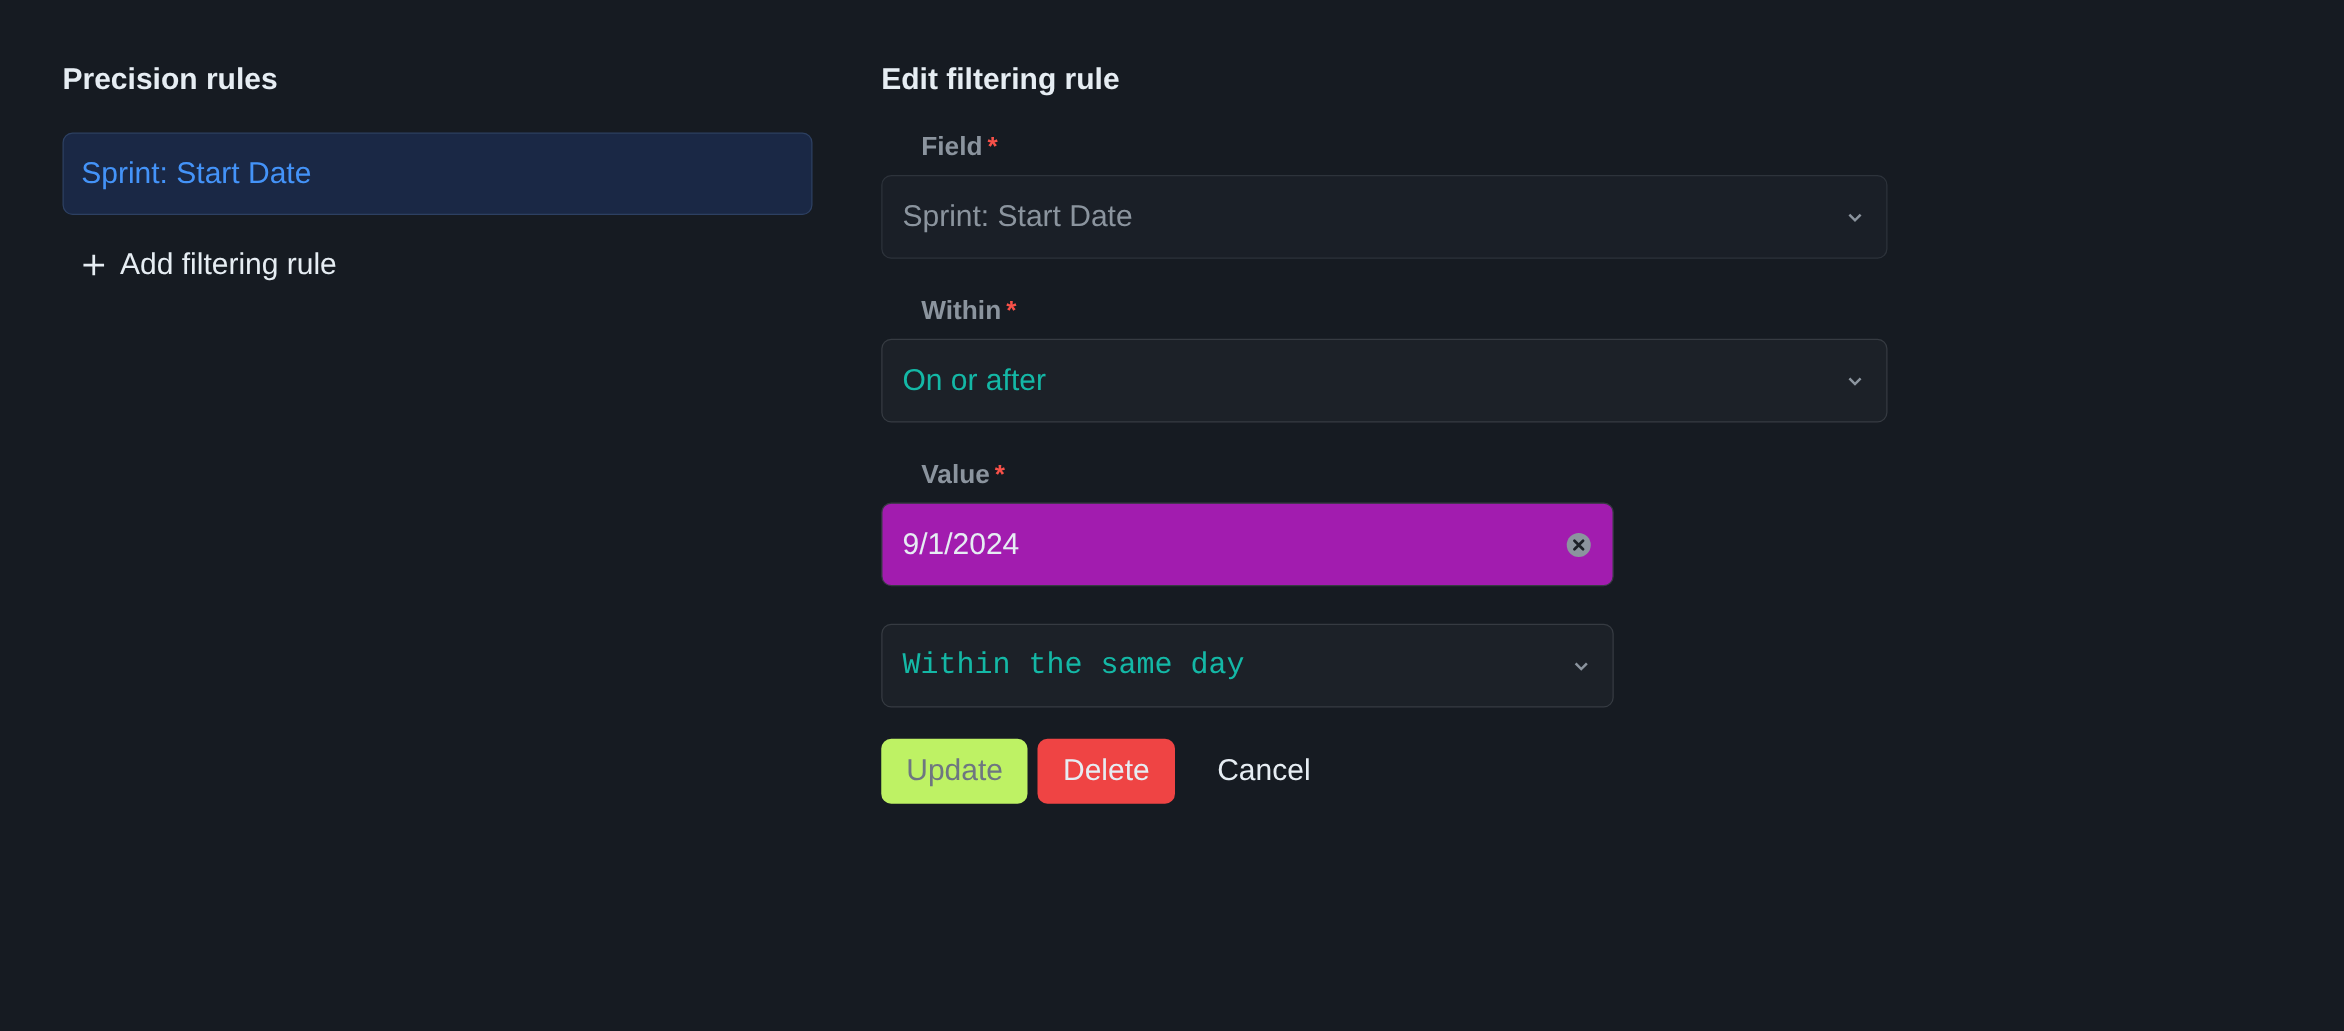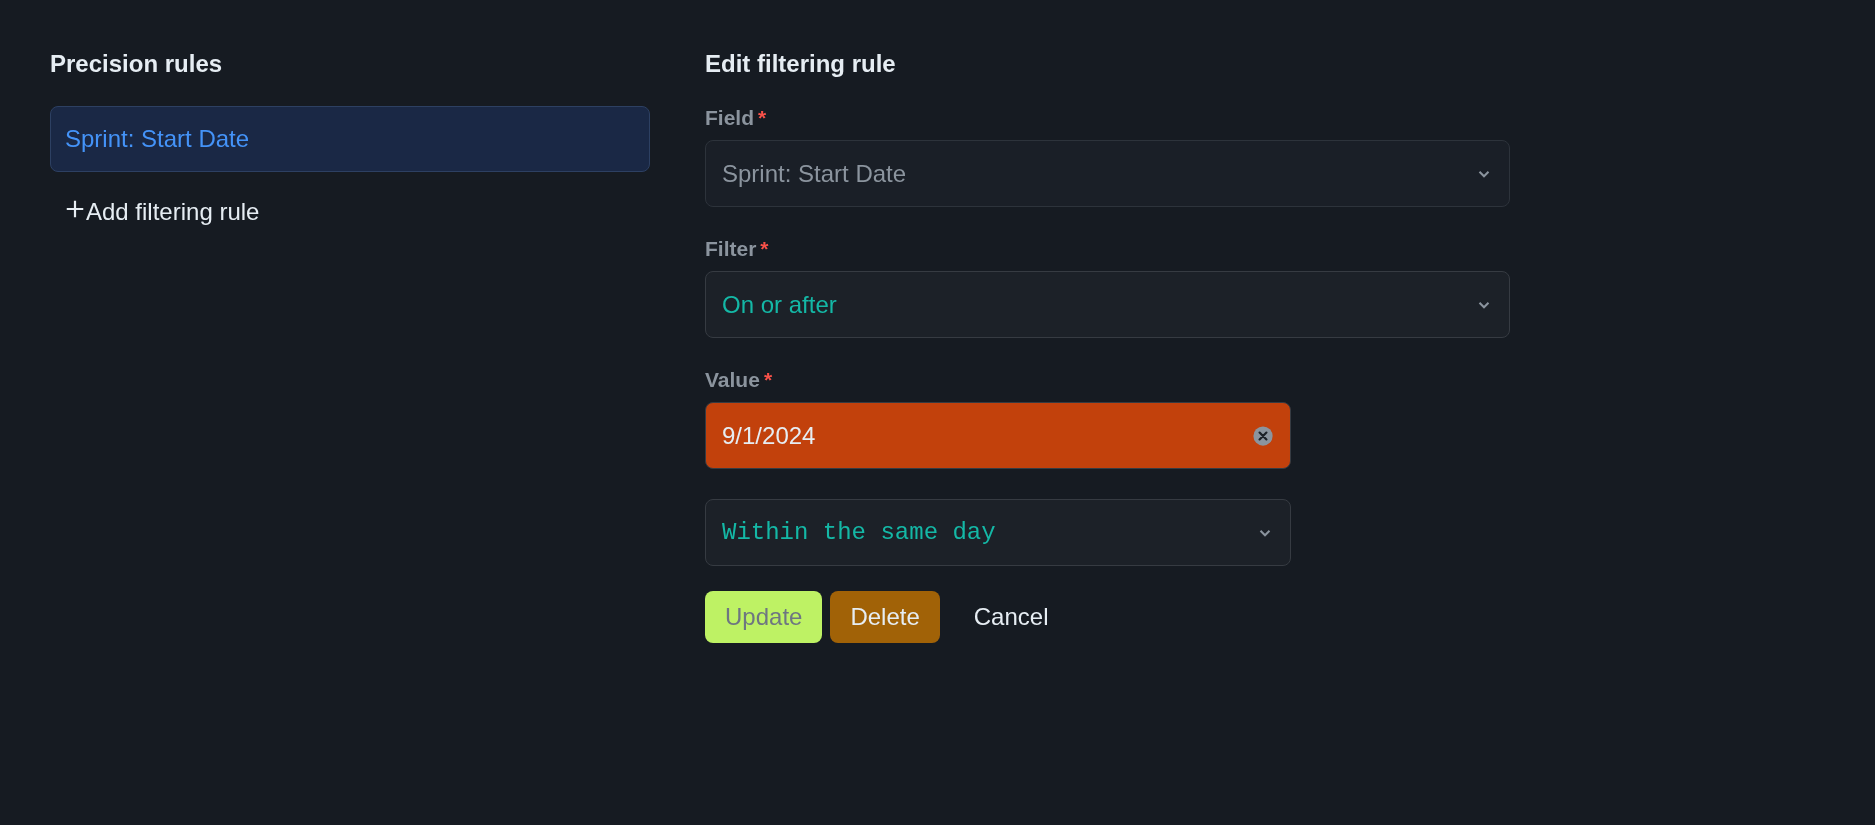--- a/index.html
+++ b/index.html
@@ -32,35 +32,38 @@
     border: 1px solid #2d4062;
     border-radius: 8px;
     padding: 18px 14px;
     font-size: 24px;
     color: #4493f8;
     cursor: pointer;
     margin-bottom: 12px;
   }
   .add-rule {
     display: flex;
+    align-items: center;
+    gap: 10px;
     padding: 14px 14px;
     font-size: 24px;
     color: #e6edf3;
     cursor: pointer;
     border-radius: 8px;
   }
   .plus-icon svg { display: block; }
   .form-label {
     font-size: 21px;
     font-weight: 600;
     color: #8b949e;
     margin-bottom: 10px;
     display: flex;
     align-items: center;
     gap: 4px;
+    margin-left: 32px;
   }
   .req { color: #f85149; font-weight: 600; }
   .select {
     position: relative;
     width: 100%;
     border: 1px solid #363b42;
     border-radius: 8px;
     background: #1c2128;
     padding: 0 16px;
     height: 67px;
@@ -81,21 +84,21 @@
     color: #8b949e;
     display: flex;
     align-items: center;
   }
   .chev svg { display: block; }
   .input-wrap {
     position: relative;
     width: 586px;
     border: 1px solid #363b42;
     border-radius: 8px;
-    background: #c2410c;
+    background: #a21caf;
     height: 67px;
     display: flex;
     align-items: center;
     padding: 0 16px;
     margin-bottom: 30px;
   }
   .input-wrap input {
     flex: 1;
     background: transparent;
     border: none;
@@ -127,21 +130,21 @@
     border: none;
     background: transparent;
     color: #e6edf3;
   }
   .btn.primary {
     background: #bef264;
     color: #6e7681;
     cursor: default;
   }
   .btn.secondary {
-    background: #a16207;
+    background: #ef4444;
     color: #e6edf3;
     text-align: right;
   }
   .btn.link {
     background: transparent;
     color: #e6edf3;
     padding-left: 26px;
     text-align: center;
   }
 </style>
@@ -177,21 +180,21 @@
     <div class="select disabled wide">
       <span class="select-value">Sprint: Start Date</span>
       <span class="chev">
         <svg width="18" height="18" viewBox="0 0 16 16" fill="none" stroke="#8b949e" stroke-width="1.8">
             <path d="M4 6l4 4 4-4"></path>
           </svg>
       </span>
     </div>
 
     <div class="form-label">
-      <span>Filter</span>
+      <span>Within</span>
         <span class="req">*</span>
     </div>
     <div class="select wide">
       <span class="select-value">On or after</span>
       <span class="chev">
         <svg width="18" height="18" viewBox="0 0 16 16" fill="none" stroke="#8b949e" stroke-width="1.8">
             <path d="M4 6l4 4 4-4"></path>
           </svg>
       </span>
     </div>

